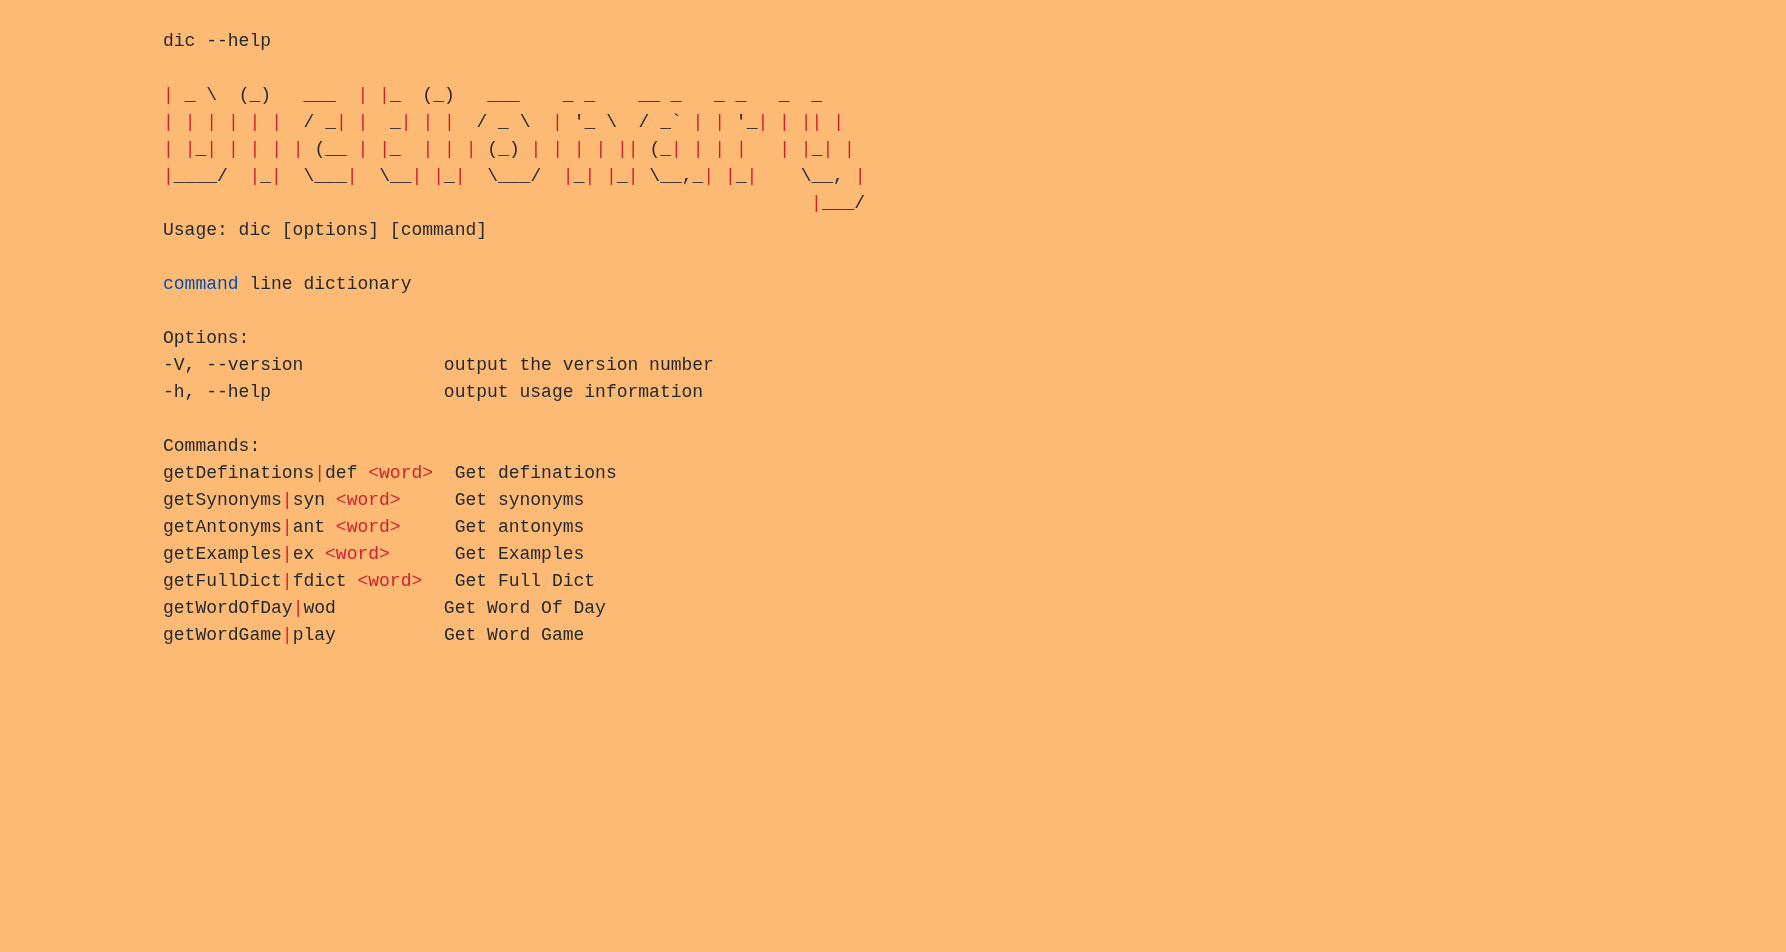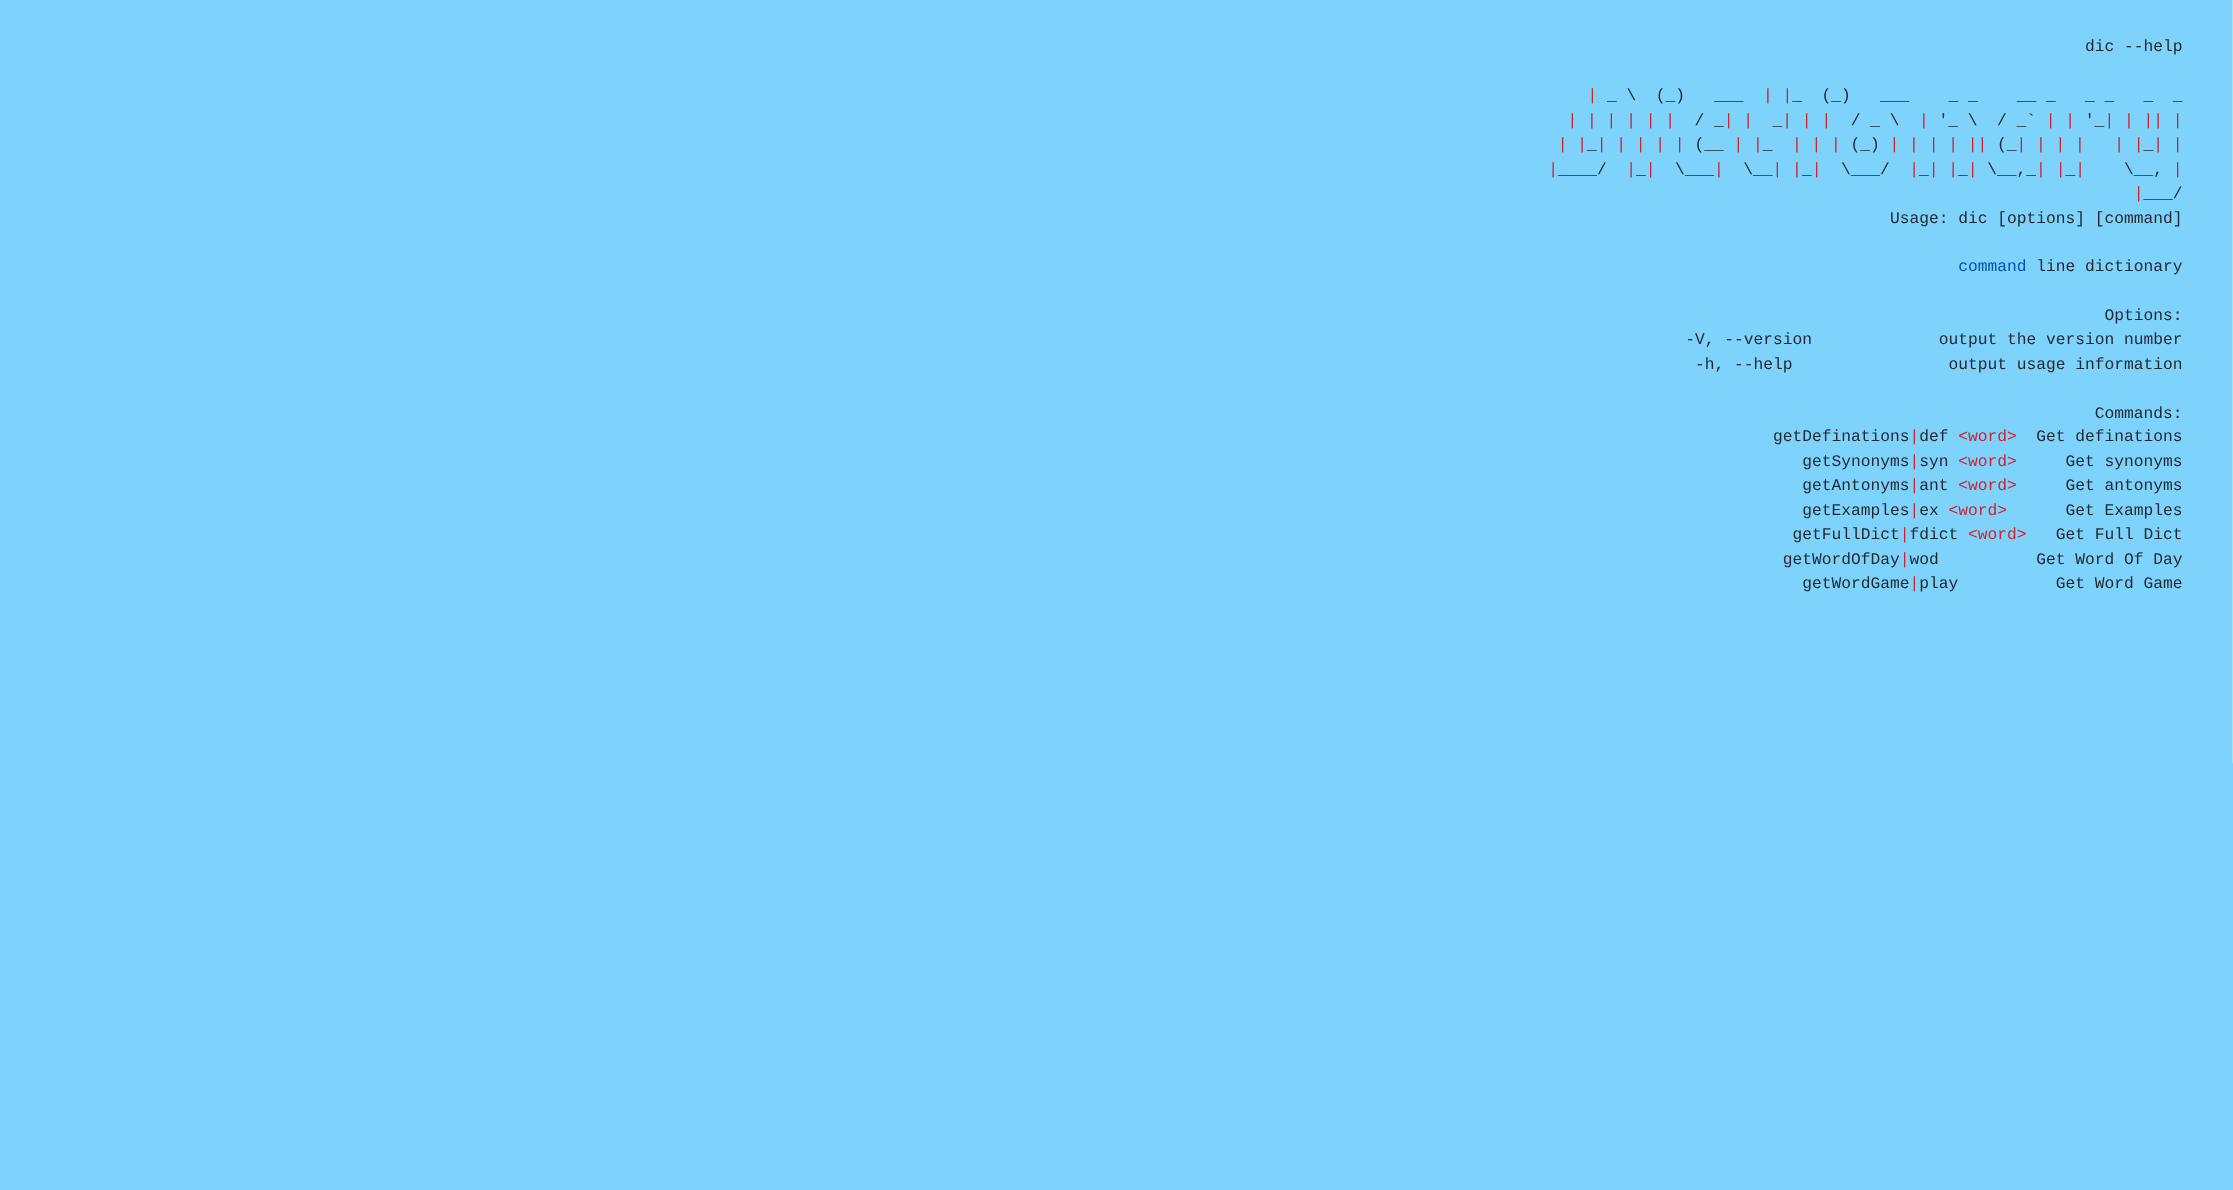--- a/index.html
+++ b/index.html
@@ -2,30 +2,29 @@
 <html><head>
 <meta charset="utf-8">
 <style>
   body {
     margin: 0;
     padding: 0;
     background: #f6f8fa;
     font-family: ui-monospace, SFMono-Regular, "SF Mono", Menlo, Consolas, "Liberation Mono", monospace;
   }
   .codeblock {
-    background: #7dd3fc;
+    background: #fdba74;
     padding: 28px 40px 28px 163px;
-    font-size: 13px;
+    font-size: 18px;
     line-height: 1.5;
     color: #24292f;
     white-space: pre;
     overflow: auto;
     box-sizing: border-box;
     min-height: 952px;
-    text-align: right;
   }
   .ascii-pipe { color: #cf222e; }
   .ascii-dark { color: #24292f; }
   .kw-blue { color: #0550ae; }
   .elt-red { color: #cf222e; }
   .cmd-pipe { color: #cf222e; }
 </style>
 </head>
 <body>
 

